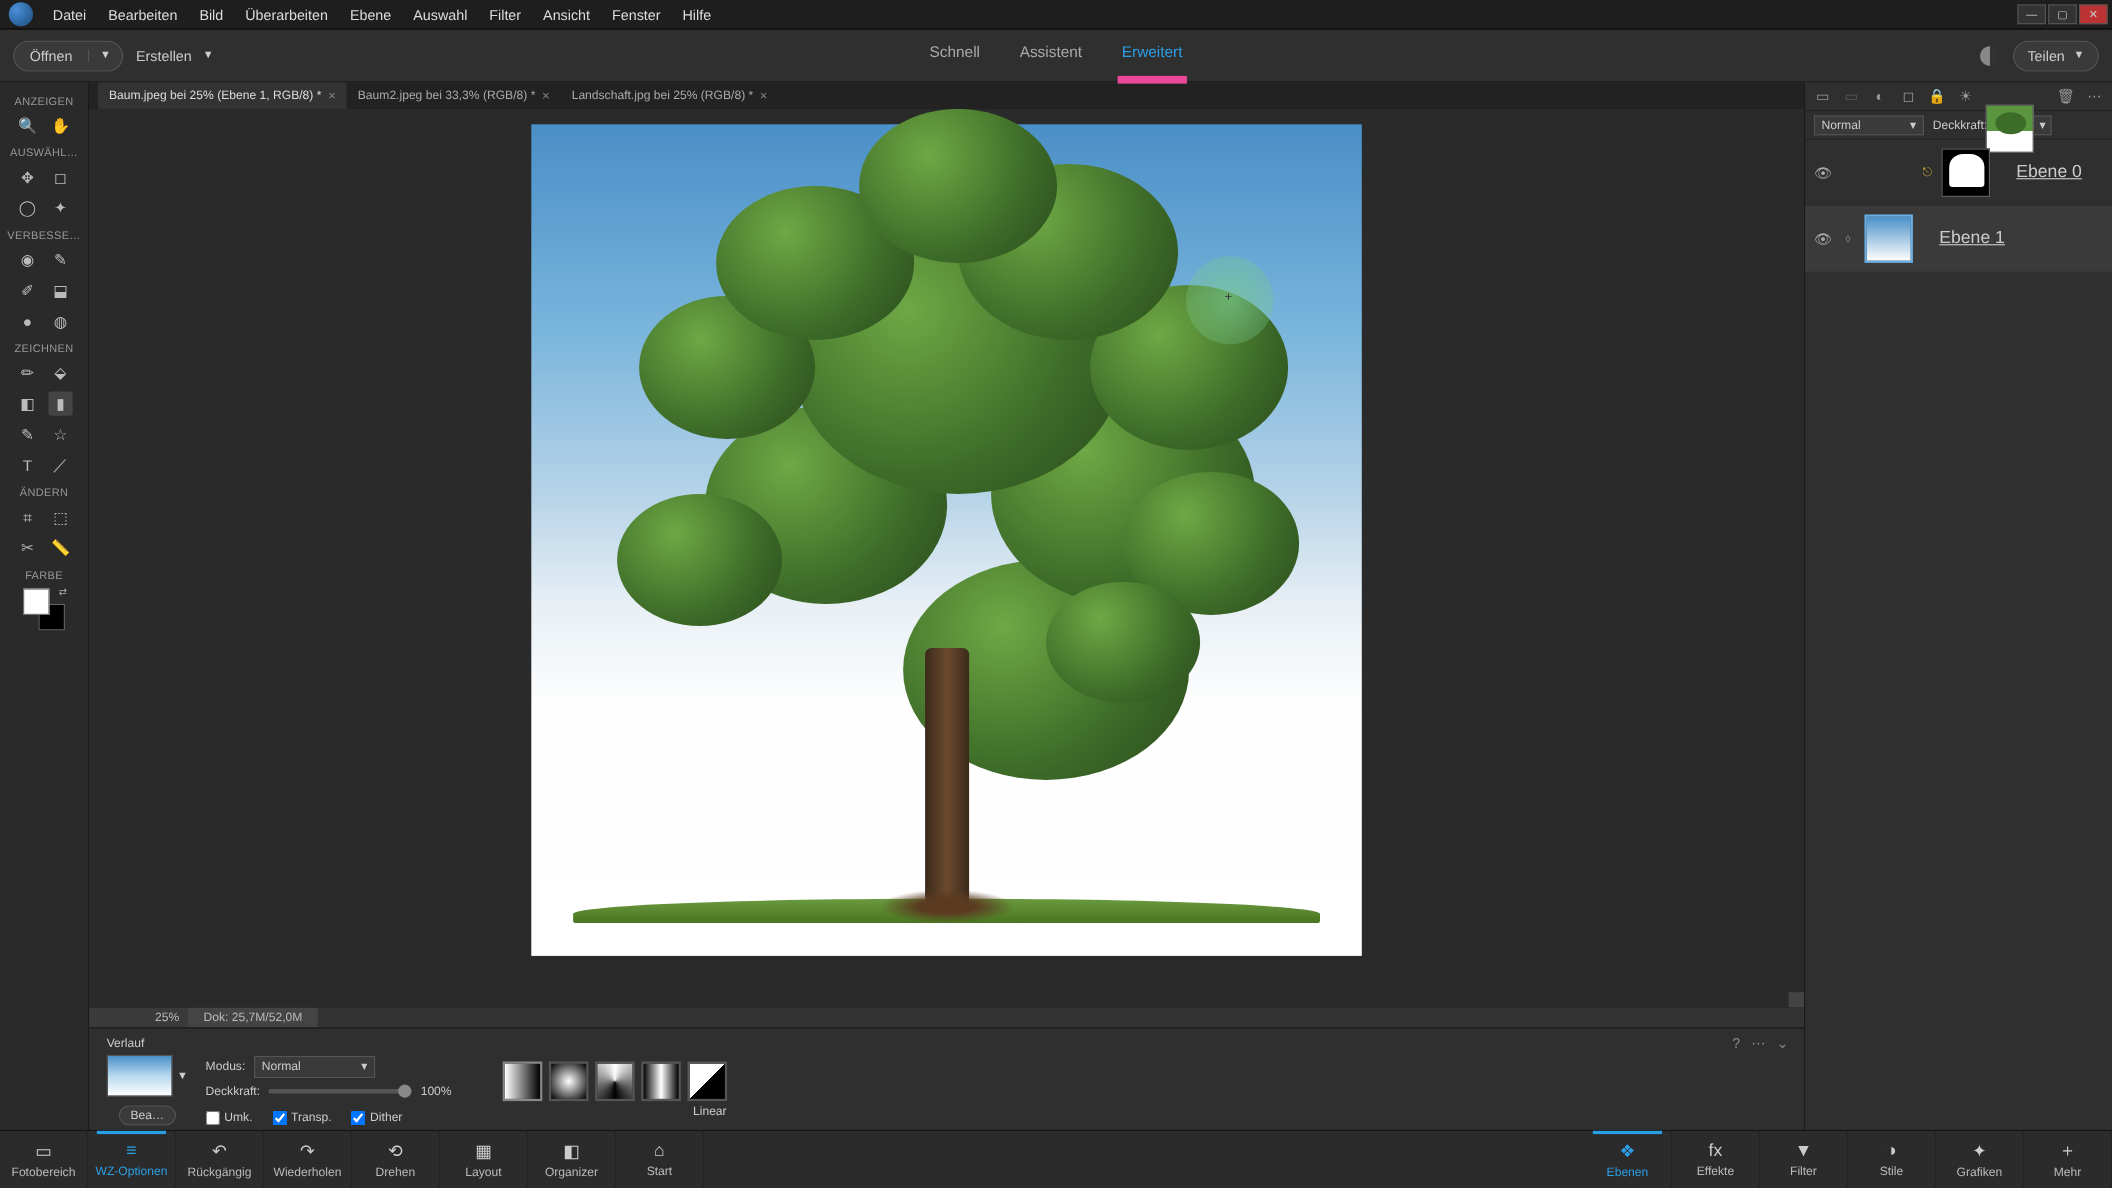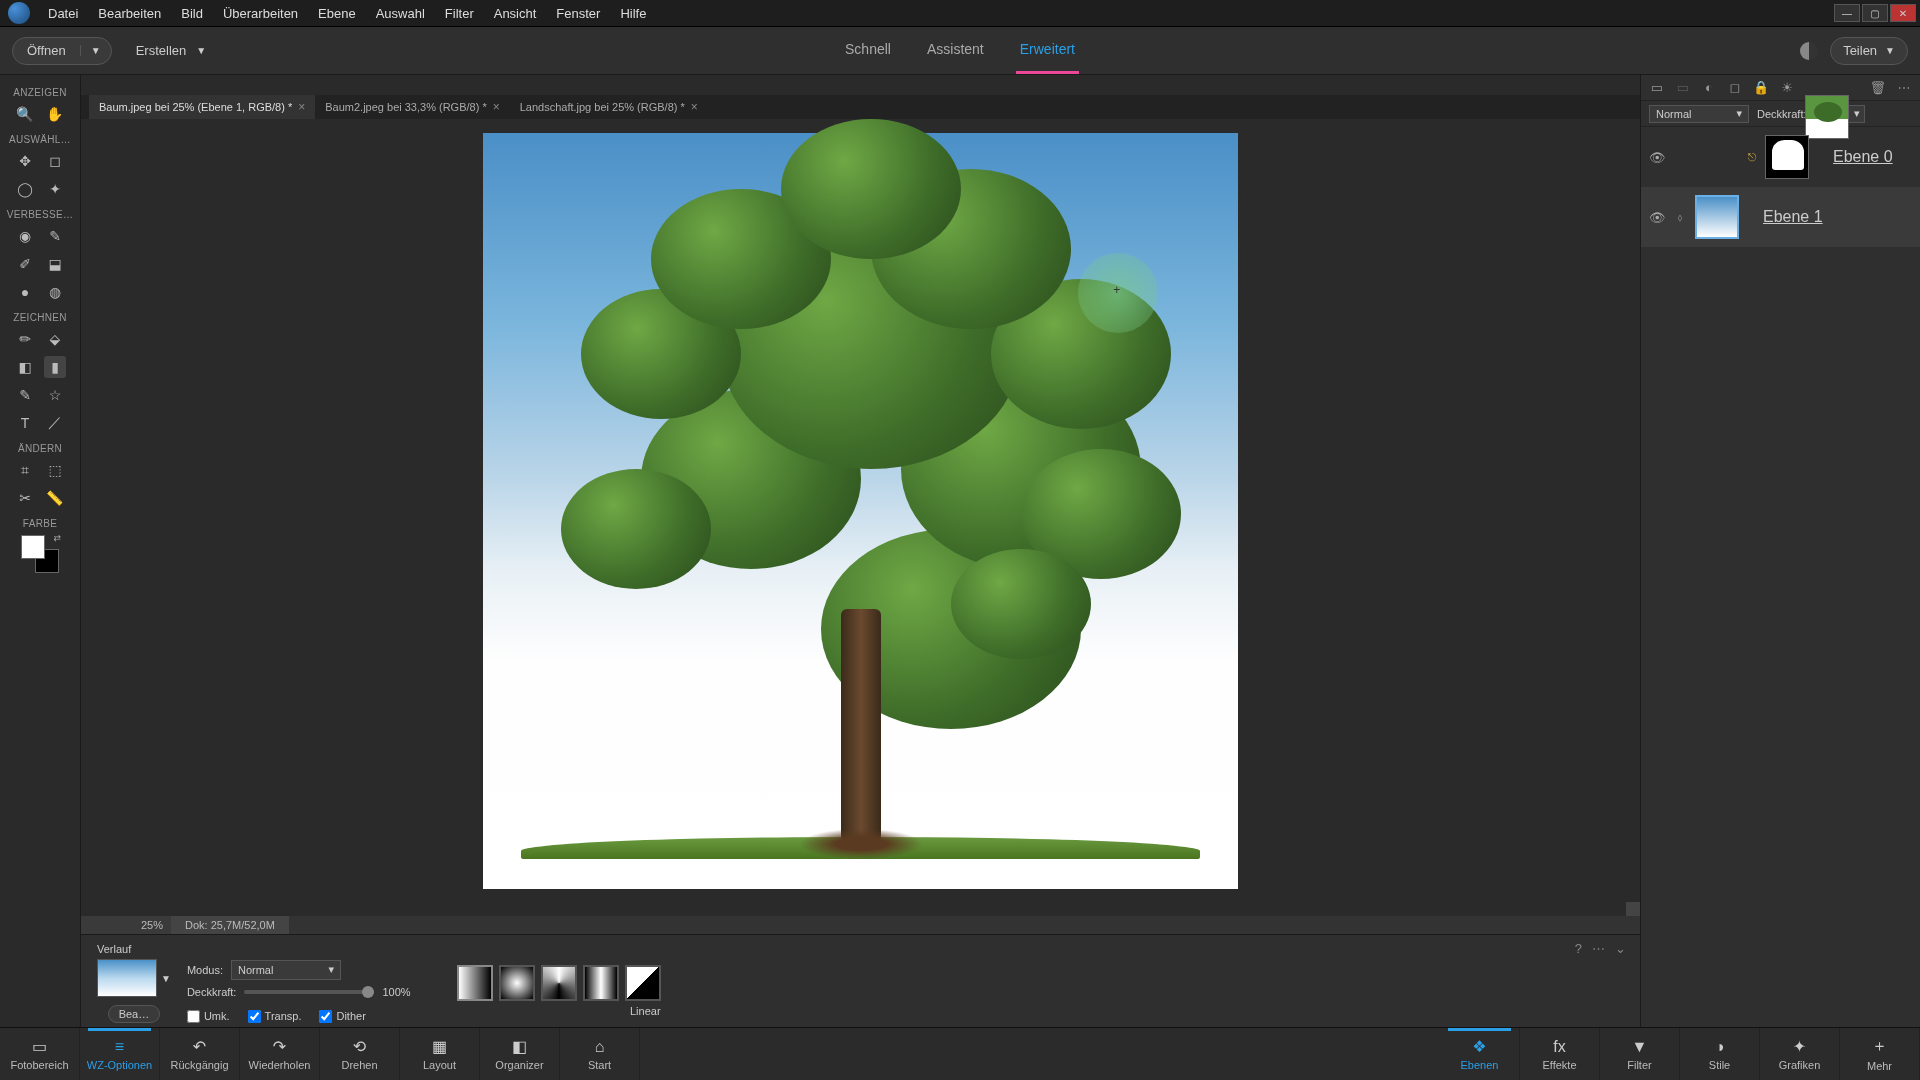--- a/index.html
+++ b/index.html
@@ -11,46 +11,46 @@
 .menubar .menu-item { padding: 0 10px; font-size: 13px; color: #ddd; cursor: default; }
 .menubar .spacer { flex: 1; }
 .menubar .win-btn { width: 26px; height: 18px; margin-left: 2px; background: #333; border: 1px solid #555; display: flex; align-items: center; justify-content: center; color: #ccc; font-size: 10px; }
 .menubar .win-btn.close { background: #b33; }
 
 
 .actionbar { height: 48px; background: #2f2f2f; display: flex; align-items: center; padding: 0 12px; border-bottom: 1px solid #1a1a1a; }
 .btn-open { display: flex; align-items: center; background: #3a3a3a; border: 1px solid #555; border-radius: 14px; height: 28px; }
 .btn-open .label { padding: 0 14px; font-size: 13px; text-align: right; }
 .btn-open .caret { padding: 0 10px; border-left: 1px solid #555; font-size: 10px; }
-.btn-create { display: flex; align-items: center; margin-left: 24px; font-size: 13px; }
+.btn-create { display: flex; align-items: center; margin-left: 12px; font-size: 13px; }
 .btn-create .caret { margin-left: 10px; font-size: 10px; }
 .actionbar .modes { position: absolute; left: 50%; transform: translateX(-50%); display: flex; gap: 28px; }
 .actionbar .mode { font-size: 14px; color: #aaa; padding: 14px 4px; cursor: pointer; }
-.actionbar .mode.active { color: #2b9fe6; border-bottom: 3px solid #ec4899; }
+.actionbar .mode.active { color: #2b9fe6; border-bottom: 7px solid #ec4899; }
 .actionbar .right { margin-left: auto; display: flex; align-items: center; gap: 12px; }
 .btn-share { display: flex; align-items: center; background: #3a3a3a; border: 1px solid #555; border-radius: 14px; height: 28px; padding: 0 12px; font-size: 13px; }
 .btn-share .caret { margin-left: 8px; font-size: 10px; }
 .theme-icon { width: 18px; height: 18px; border-radius: 50%; background: linear-gradient(90deg, #888 50%, #333 50%); }
 
 
 .main { display: flex; height: calc(1080px - 27px - 48px - 53px); }
 
 
 .toolbox { width: 81px; background: #2a2a2a; border-right: 1px solid #1a1a1a; padding-top: 6px; }
 .toolbox .section-label { font-size: 10px; color: #999; text-align: center; padding: 6px 2px 2px; letter-spacing: 0.3px; }
 .toolbox .tool-row { display: flex; justify-content: center; gap: 8px; padding: 3px 0; }
 .toolbox .tool { width: 22px; height: 22px; display: flex; align-items: center; justify-content: center; color: #bbb; font-size: 14px; cursor: pointer; border-radius: 3px; }
 .color-swatch { position: relative; width: 38px; height: 38px; margin: 4px auto; }
 .color-swatch .fg { position: absolute; top: 0; left: 0; width: 24px; height: 24px; background: #fff; border: 1px solid #666; }
 .color-swatch .bg { position: absolute; bottom: 0; right: 0; width: 24px; height: 24px; background: #000; border: 1px solid #666; }
 .color-swatch .swap { position: absolute; top: -2px; right: -2px; font-size: 9px; color: #aaa; }
 
 
 .center { flex: 1; display: flex; flex-direction: column; background: #2a2a2a; }
-.doc-tabs { height: 24px; background: #222; display: flex; align-items: center; padding-left: 8px; font-size: 11px; margin-top: 20px; }
+.doc-tabs { height: 24px; background: #222; display: flex; align-items: center; padding-left: 8px; font-size: 11px; }
 .doc-tab { padding: 0 10px; height: 100%; display: flex; align-items: center; gap: 6px; color: #aaa; cursor: pointer; }
 .doc-tab.active { background: #333; color: #ddd; }
 .doc-tab .close { font-size: 12px; color: #888; }
 .canvas-wrap { flex: 1; background: #2a2a2a; position: relative; display: flex; align-items: flex-start; justify-content: center; padding-top: 14px; overflow: hidden; }
 .canvas { width: 755px; height: 756px; background: linear-gradient(180deg, #4a8fc7 0%, #7ab5dc 25%, #b8d4e8 45%, #e8f0f5 58%, #fefefe 70%, #ffffff 100%); position: relative; }
 
 .tree { position: absolute; left: 50%; bottom: 40px; transform: translateX(-50%); }
 .trunk { width: 40px; height: 240px; background: linear-gradient(90deg, #3a2a1a, #6b4a2f, #3a2a1a); margin: 0 auto; border-radius: 6px 6px 14px 14px; position: relative; }
 .trunk::before { content:""; position:absolute; bottom:-10px; left:-40px; width:120px; height:30px; background: radial-gradient(ellipse at center, #5a3a20 30%, transparent 72%); }
 .canopy { position: absolute; bottom: 180px; left: 50%; transform: translateX(-50%); width: 680px; height: 560px; }

